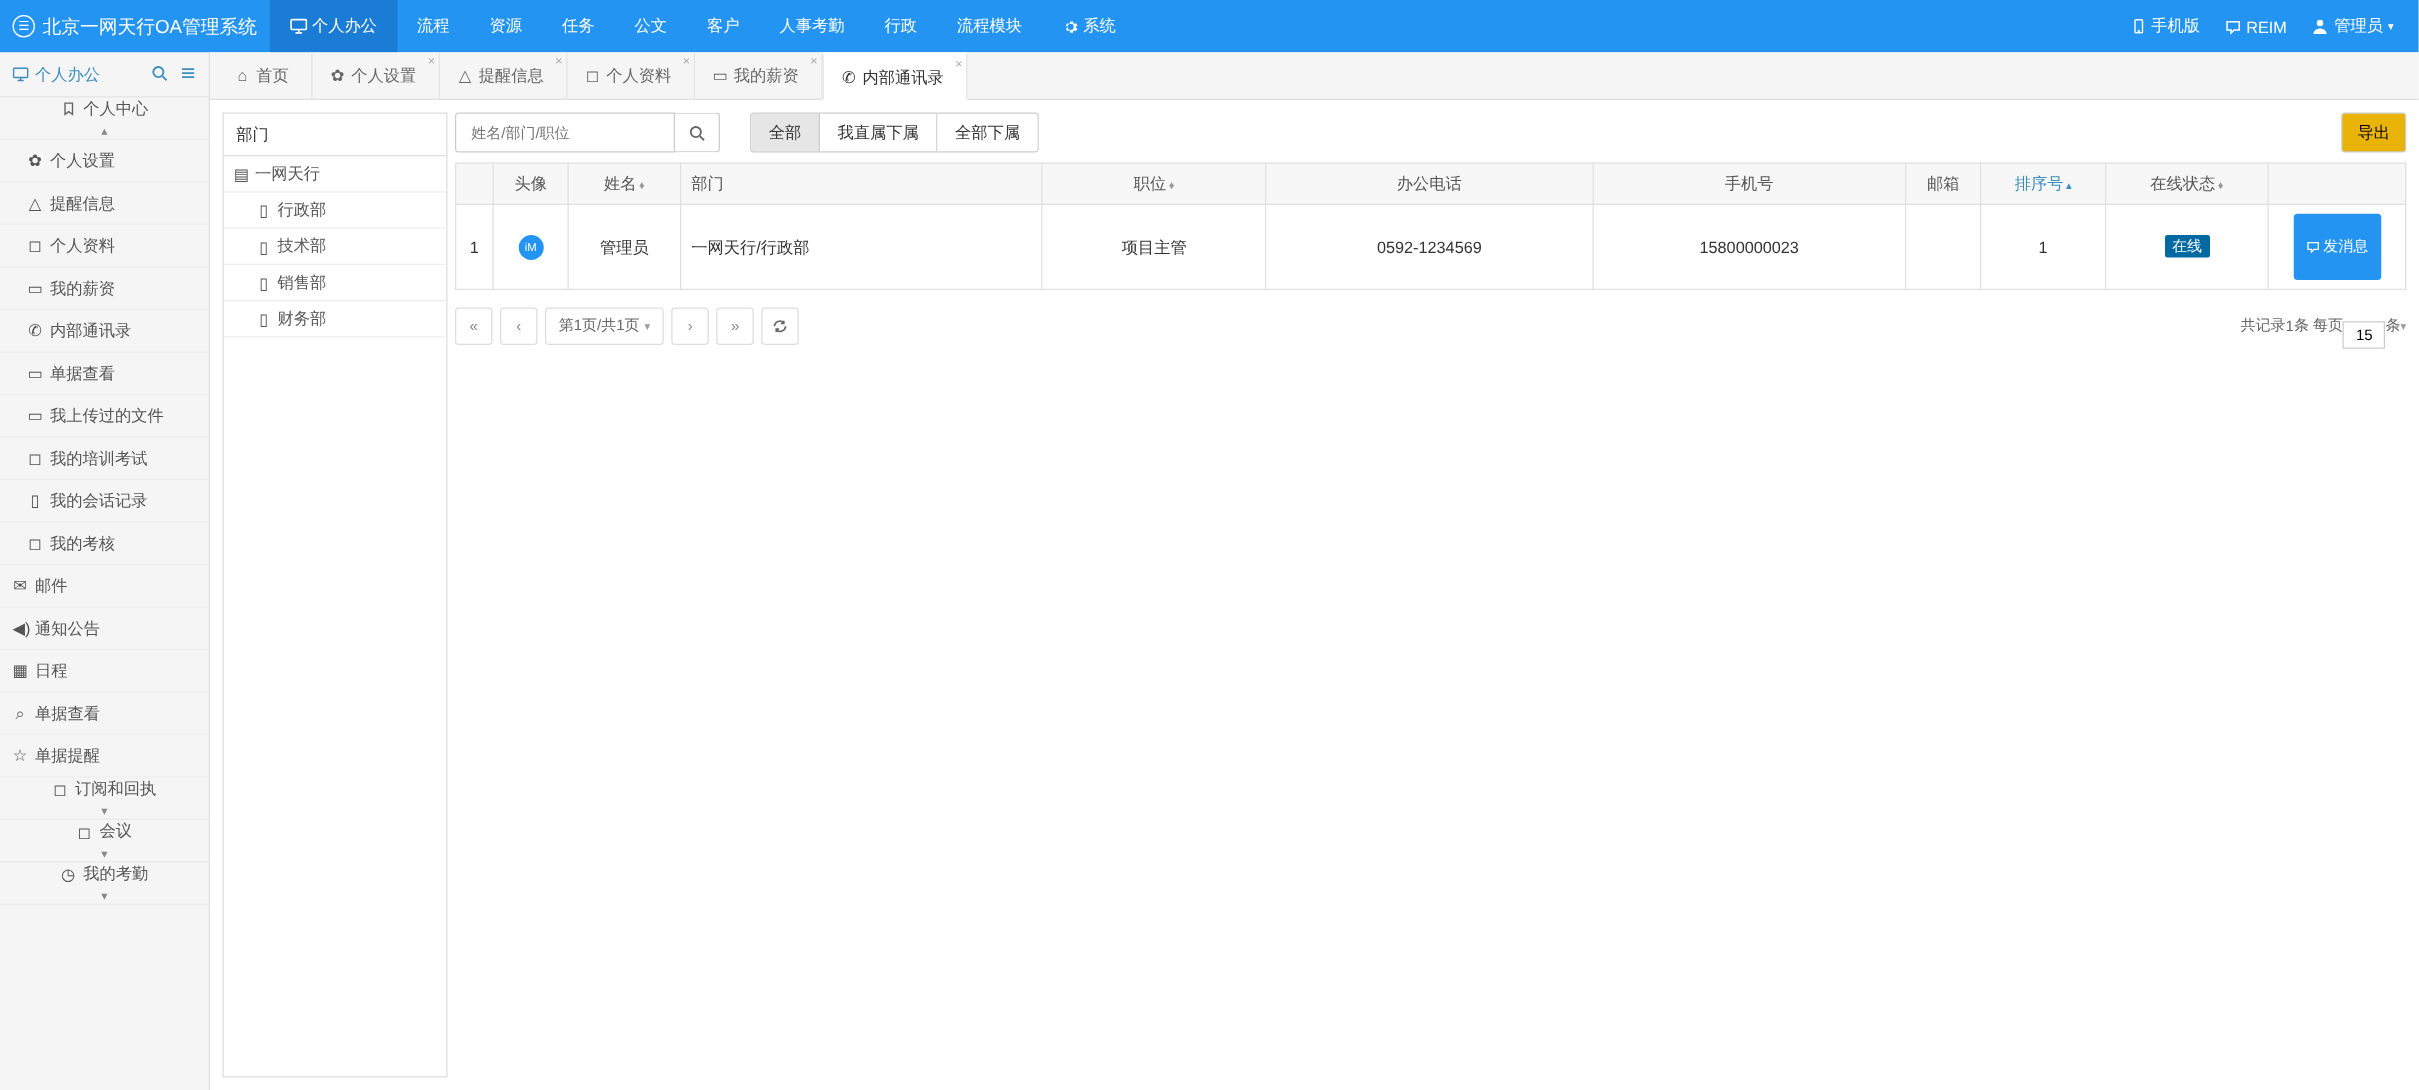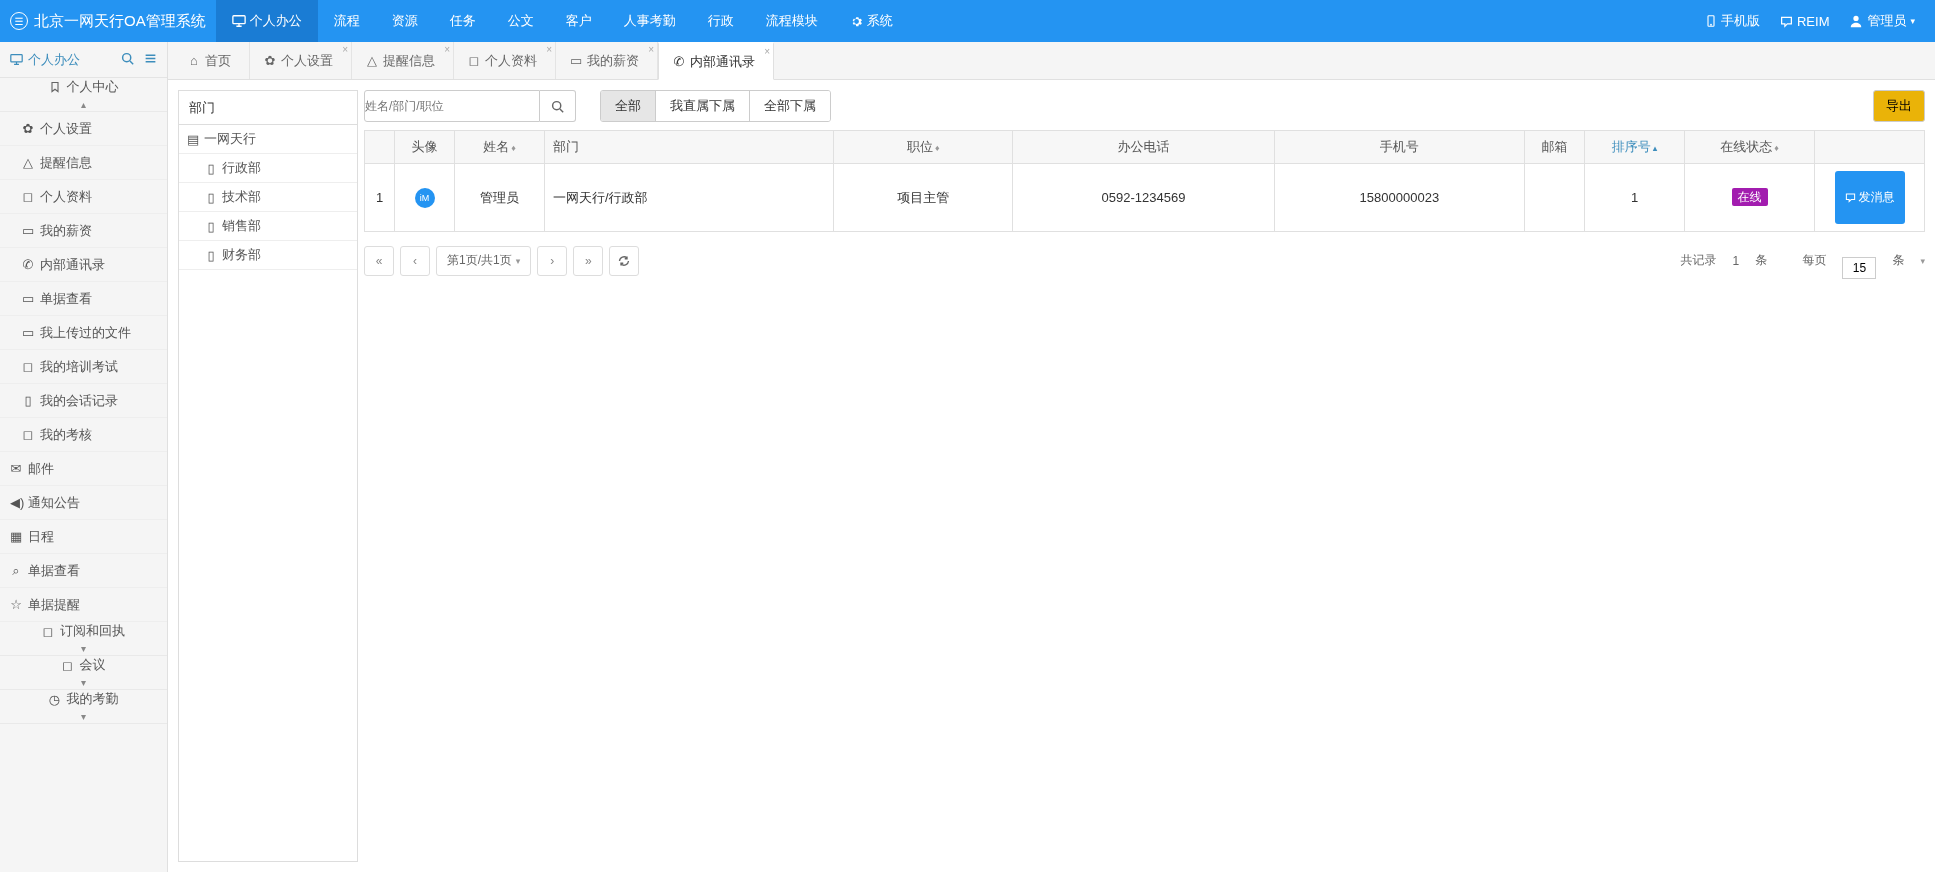--- a/index.html
+++ b/index.html
@@ -34,42 +34,42 @@
 .tab .close-x { position: absolute; top: 2px; right: 3px; font-size: 10px; color: #aaa; cursor: pointer; }
 
 .content { flex: 1; display: flex; padding: 10px; gap: 6px; overflow: auto; }
 .dept-panel { width: 180px; border: 1px solid #ddd; }
 .dept-head { height: 34px; border-bottom: 1px solid #ddd; display: flex; align-items: center; padding: 0 10px; font-size: 13px; }
 .tree-item { height: 29px; display: flex; align-items: center; padding: 0 8px; font-size: 13px; color: #555; cursor: pointer; gap: 5px; border-bottom: 1px solid #eee; }
 .tree-item.child { padding-left: 26px; }
 
 .right-panel { flex: 1; display: flex; flex-direction: column; }
 .toolbar { display: flex; align-items: center; gap: 0; margin-bottom: 8px; }
-.search-input { width: 176px; height: 32px; border: 1px solid #ccc; border-radius: 3px 0 0 3px; padding: 0 0; font-size: 12px; outline: none; }
+.search-input { width: 176px; height: 32px; border: 1px solid #ccc; border-radius: 3px 0 0 3px; padding: 0 12px; font-size: 12px; outline: none; }
 .search-btn { width: 36px; height: 32px; border: 1px solid #ccc; border-left: none; background: #fff; border-radius: 0 3px 3px 0; cursor: pointer; display:flex;align-items:center;justify-content:center;color:#666; }
 .seg-group { display: flex; margin-left: 24px; border: 1px solid #ccc; border-radius: 3px; overflow: hidden; }
 .seg-btn { height: 30px; padding: 0 14px; background: #fff; border: none; border-right: 1px solid #ccc; font-size: 13px; cursor: pointer; color:#333;}
 .seg-btn:last-child { border-right: none; }
 .seg-btn.active { background: #e6e6e6; }
 .export-btn { margin-left: auto; height: 32px; padding: 0 12px; border: 1px solid #ccc; background: #eab308; border-radius: 3px; font-size: 13px; cursor: pointer; }
 
 table.data { width: 100%; border-collapse: collapse; font-size: 13px; }
 table.data th, table.data td { border: 1px solid #e0e0e0; padding: 7px 8px; text-align: center; }
 table.data th { background: #f7f7f7; font-weight: normal; color: #555; }
 table.data th.sorted { color: #3c8dbc; }
 .sort-caret { font-size: 9px; margin-left: 2px; color:#999; }
 .sort-caret.active { color: #3c8dbc; }
 .avatar-cell { width:20px; height:20px; border-radius:50%; background:#2494f2; color:#fff; display:inline-flex; align-items:center; justify-content:center; font-size:9px; }
-.badge-online { background: #a21caf; color: #fff; padding: 2px 6px; border-radius: 2px; font-size: 12px; }
+.badge-online { background: #0369a1; color: #fff; padding: 2px 6px; border-radius: 2px; font-size: 12px; }
 .msg-btn { background: #2494f2; color: #fff; border: none; border-radius: 3px; padding: 18px 10px; font-size: 12px; cursor: pointer; display:inline-flex;align-items:center;gap:3px;}
 
 .pager { display: flex; align-items: center; gap: 6px; margin-top: 10px; font-size: 12px; color: #666; }
 .pager .pg-btn { width: 30px; height: 30px; border: 1px solid #ddd; background: #fff; border-radius: 3px; display: flex; align-items: center; justify-content: center; cursor: pointer; font-size:12px; color:#888;}
 .pager .pg-info { height: 30px; border: 1px solid #ddd; border-radius: 3px; padding: 0 10px; display: flex; align-items: center; }
-.pager .pg-right { margin-left: auto; display: flex; align-items: center; gap: 16px; }
+.pager .pg-right { margin-left: auto; display: flex; align-items: center; gap: 0; }
 .pager .pg-right input { width: 34px; height: 22px; border: 1px solid #ccc; text-align: center; font-size:12px;margin-top:15px; }
 
 .ico { display:inline-block; width:12px; text-align:center; font-style:normal; }
 .caret-down::after { content: "▾"; font-size: 10px; color: #888; }
 .caret-up::after { content: "▴"; font-size: 10px; color: #888; }
 svg { flex-shrink: 0; }
 </style>
 </head>
 <body>
 

